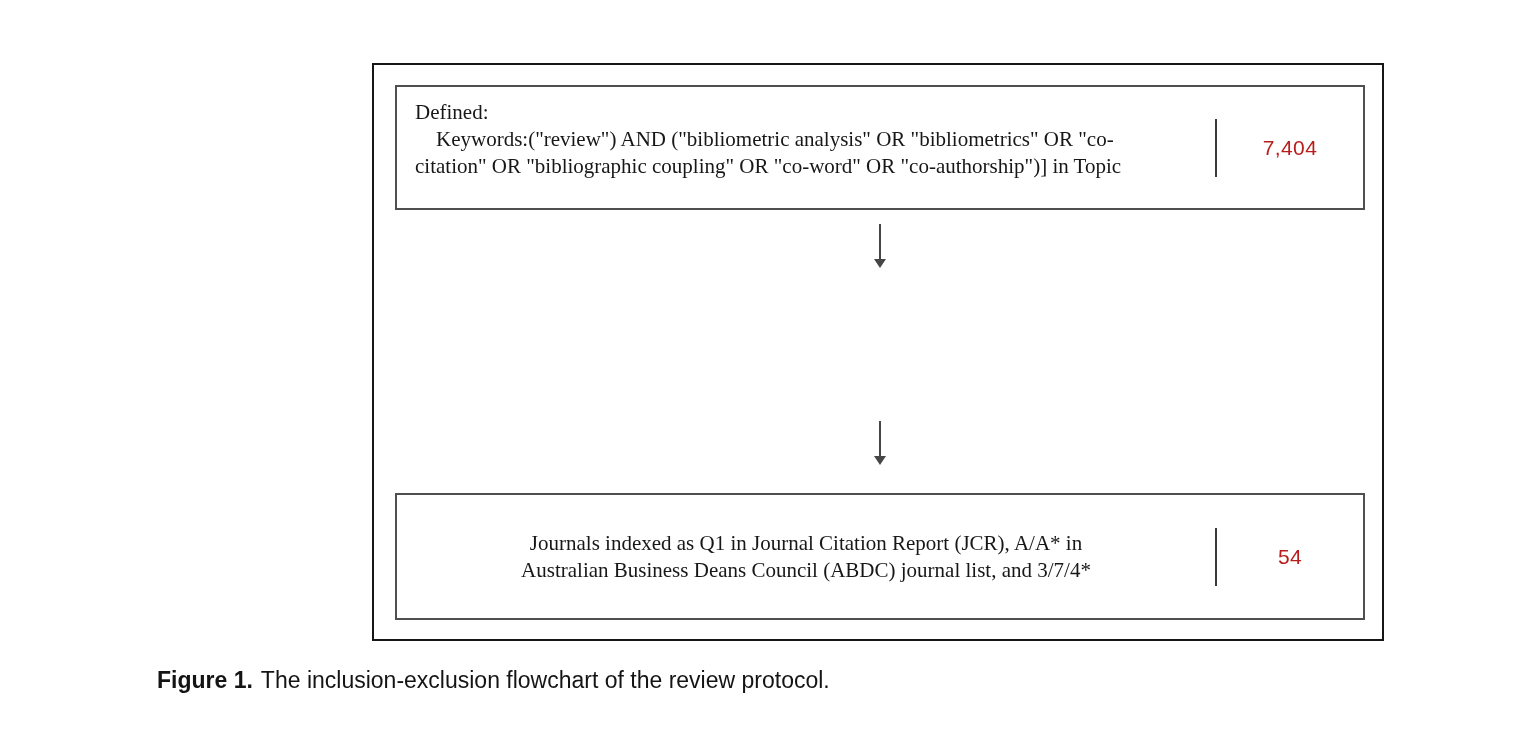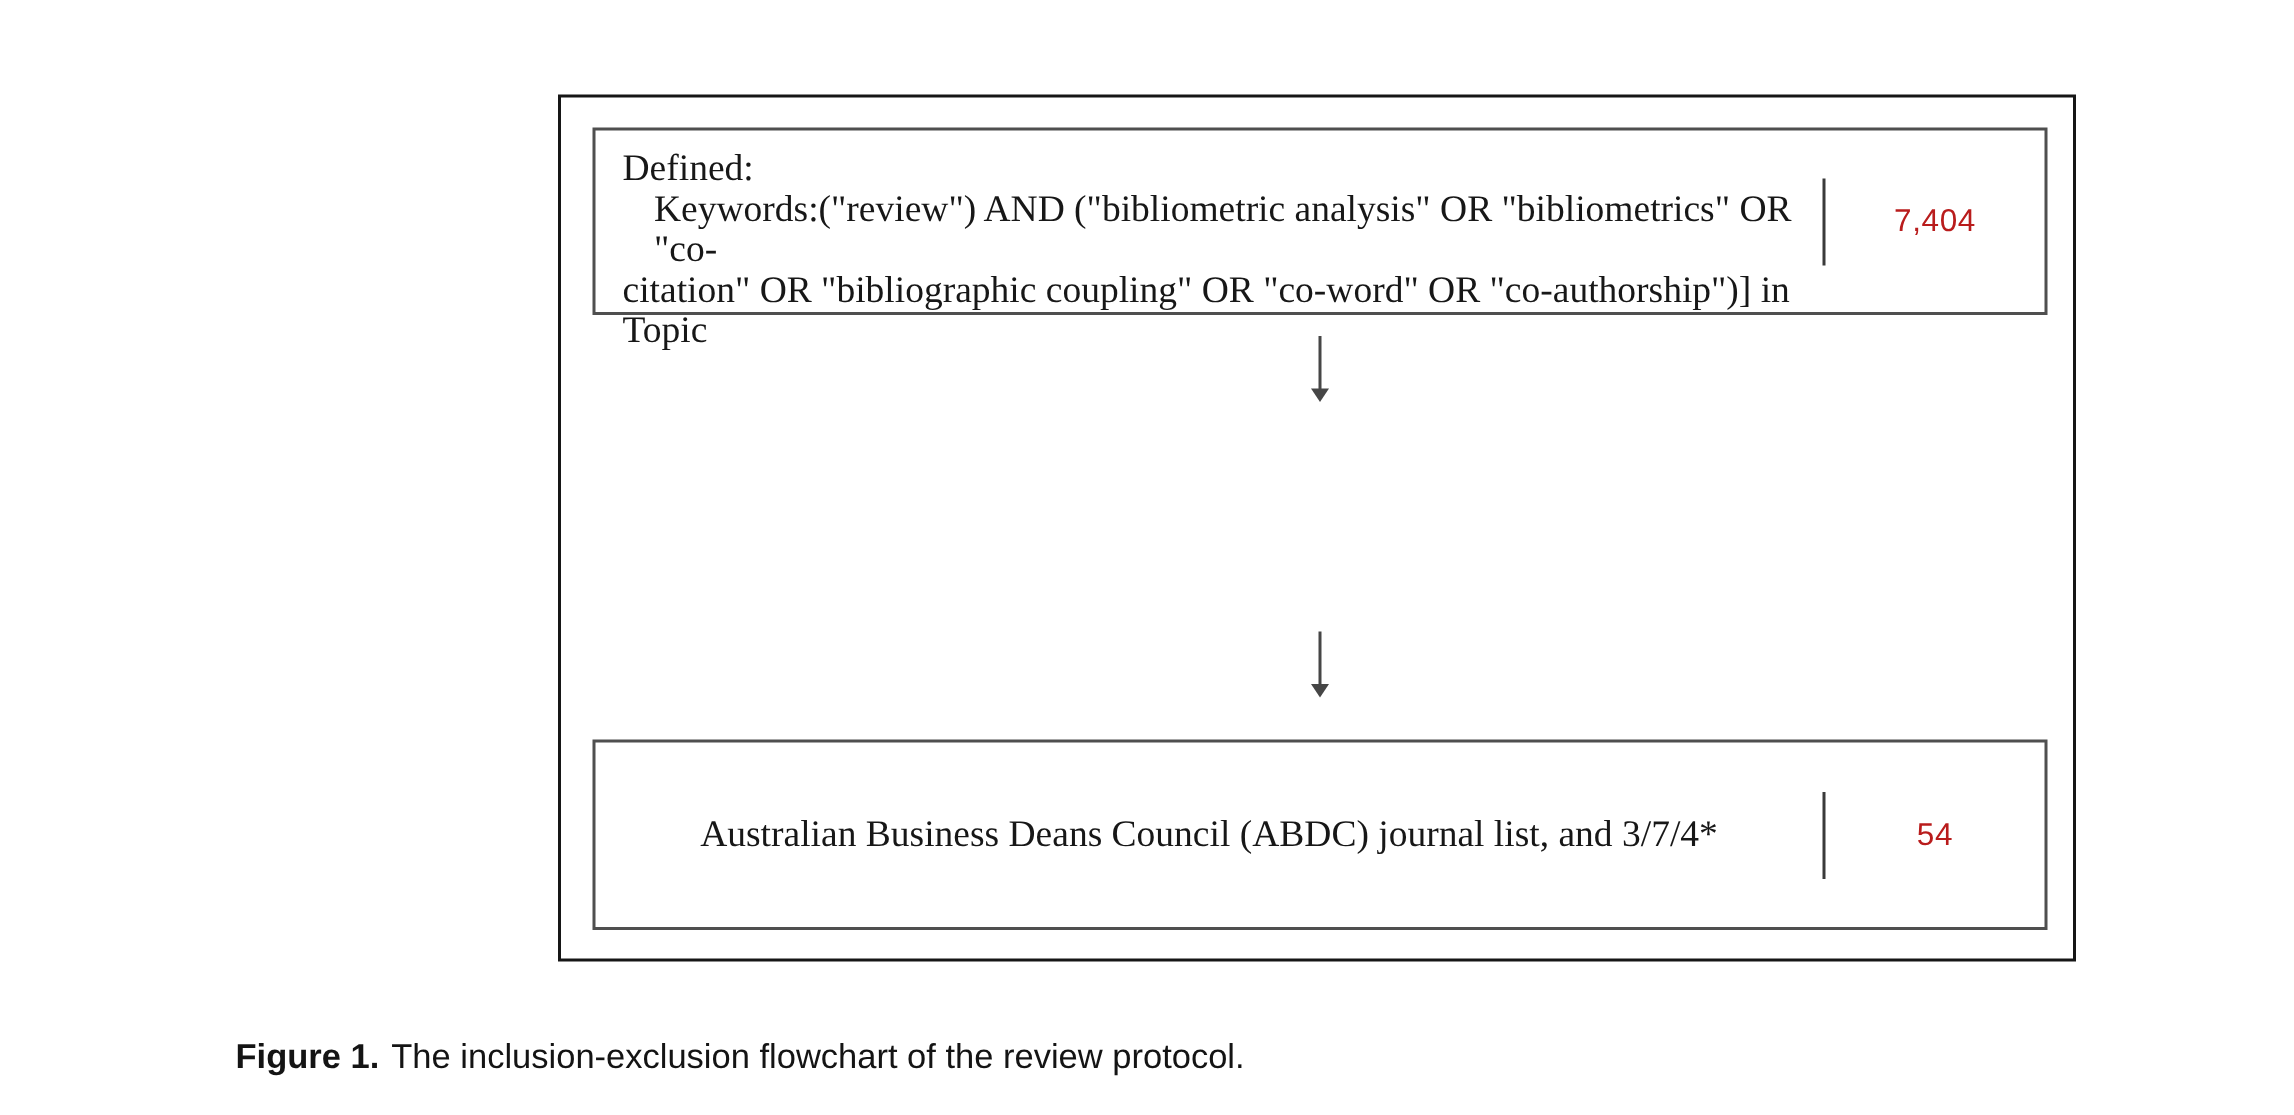--- a/index.html
+++ b/index.html
@@ -36,21 +36,21 @@
     flex-direction: row;
     align-items: stretch;
     background: #ffffff;
   }
   .fbox-1 { top: 20px;  height: 125px; }
   .fbox-2 { top: 219px; height: 124px; }
   .fbox-3 { top: 428px; height: 127px; }
 
   .box-text {
     flex: 1 1 auto;
-    font-size: 25px;
+    font-size: 21px;
     line-height: 27px;
     color: #171717;
   }
   .box-text.left-align {
     text-align: left;
     padding: 12px 10px 0 18px;
   }
   .box-text.center-align {
     text-align: center;
     display: flex;
@@ -103,21 +103,20 @@
   }
 
   .caption {
     position: absolute;
     left: 157px;
     top: 667px;
     font-family: "Liberation Sans", sans-serif;
     font-size: 23px;
     color: #141414;
     white-space: nowrap;
-    margin-top: 24px;
   }
   .caption-label { font-weight: 700; margin-right: 8px; }
 </style>
 </head>
 <body>
 
 <div class="page">
 
   <div class="outer-frame">
 
@@ -137,20 +136,21 @@
     </div>
 
 
     <div class="down-arrow down-arrow-2">
       <div class="arrow-shaft"></div>
       <div class="arrow-head"></div>
     </div>
 
     <div class="fbox fbox-3">
       <div class="box-text center-align">
+        <div>Journals indexed as Q1 in Journal Citation Report (JCR), A/A* in</div>
         <div>Australian Business Deans Council (ABDC) journal list, and 3/7/4*</div>
       </div>
       <div class="vline vline-tall"></div>
       <div class="box-count">54</div>
     </div>
 
   </div>
 
   <div class="caption">
     <span class="caption-label">Figure 1.</span><span class="caption-text">The inclusion-exclusion flowchart of the review protocol.</span>

